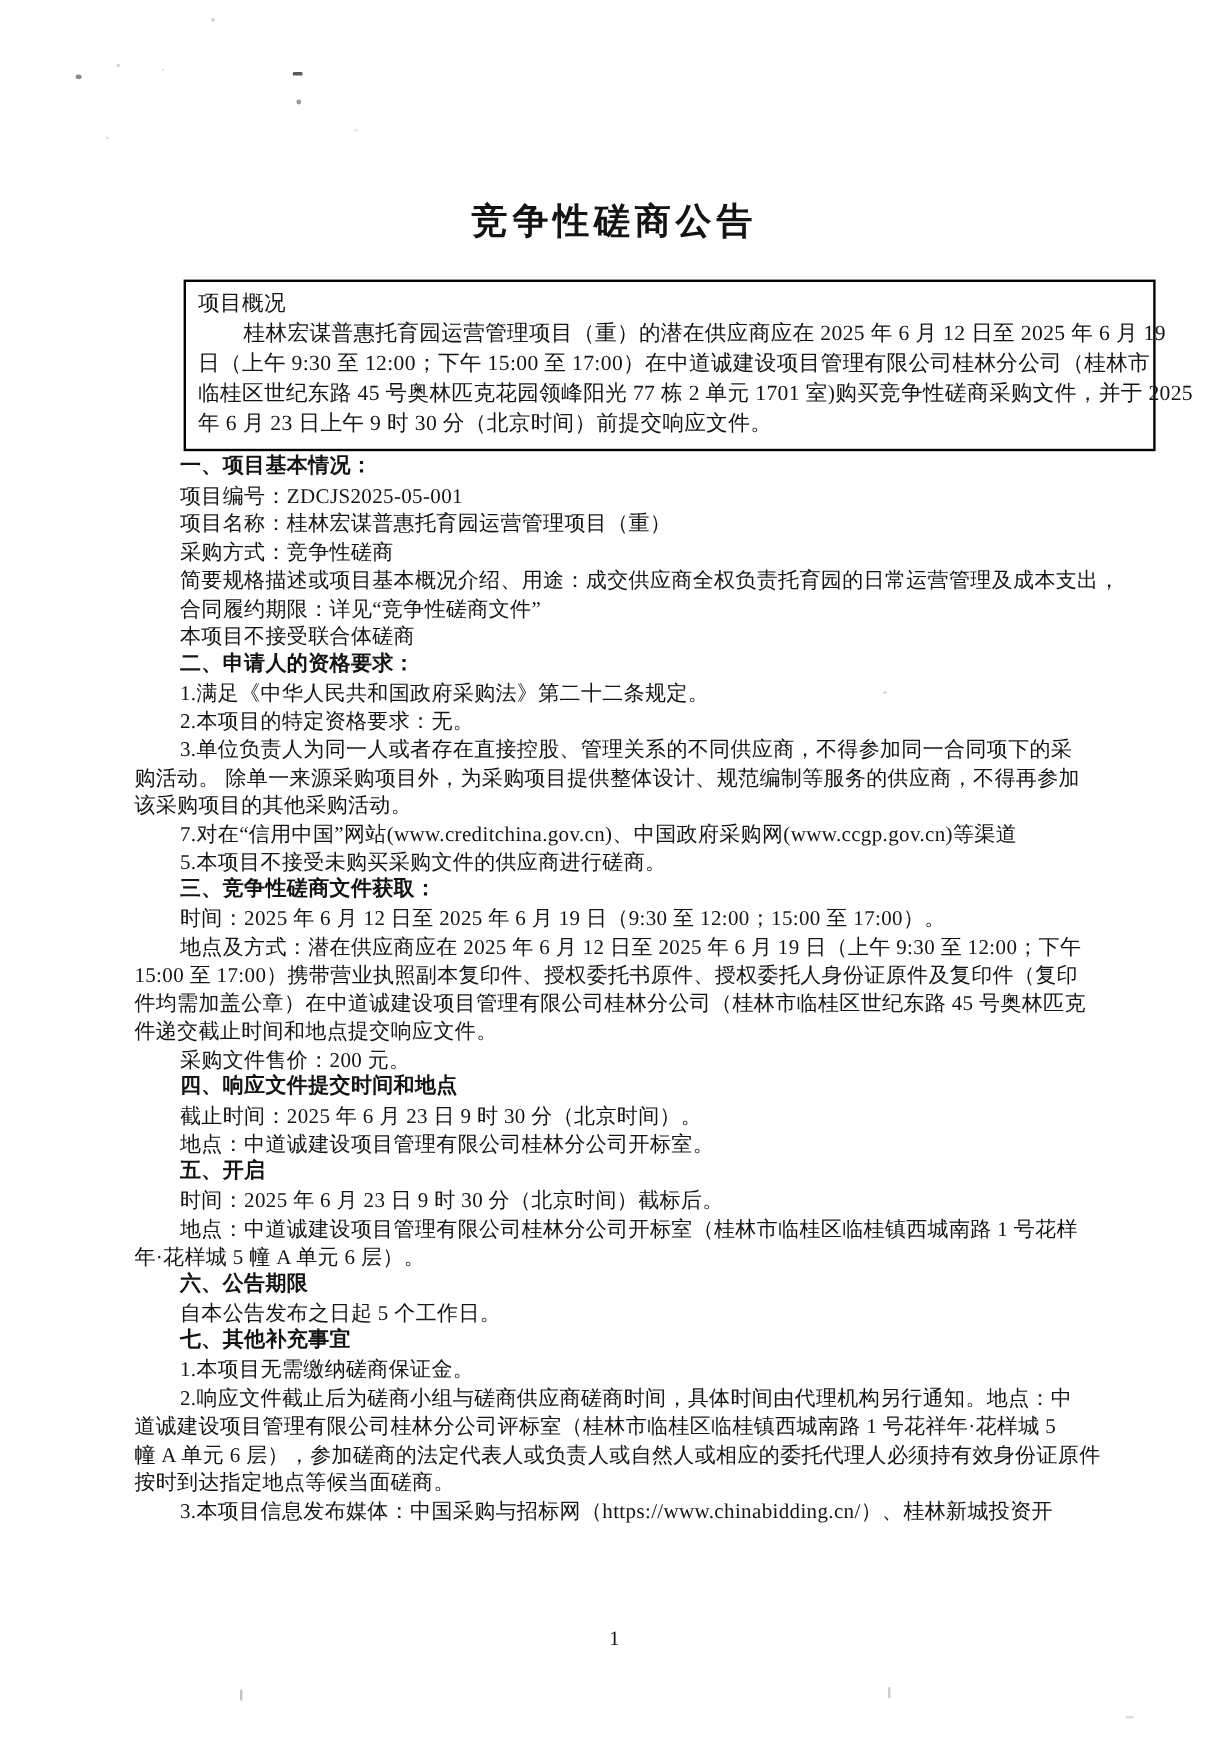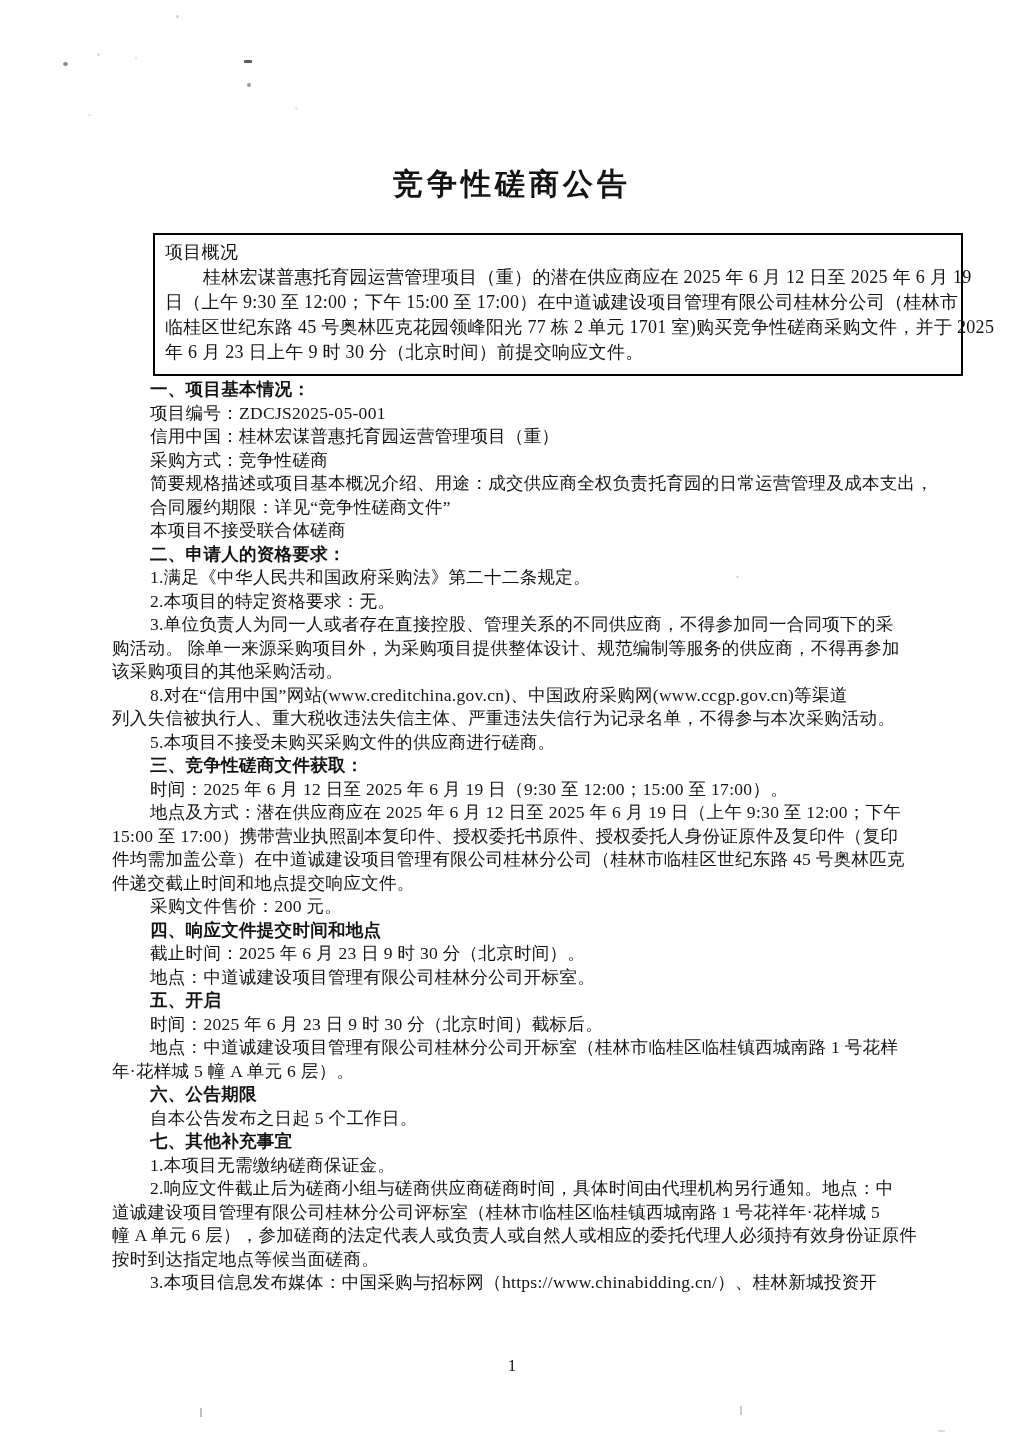--- a/index.html
+++ b/index.html
@@ -23,21 +23,21 @@
     border:2px solid #000;
     padding:5px 10px 9px 10px;
     font-size:18px;line-height:25px;letter-spacing:0.3px;margin-left:43px;
   }
   .content{
     position:absolute;left:112px;top:378px;width:814px;
     font-size:17.5px;line-height:23.5px;letter-spacing:0.3px;
   }
   .line{white-space:nowrap;}
   .ind{text-indent:38px;}
-  .hd{font-weight:bold;}
+  .hd{font-weight:bold;font-family:Liberation Mono, monospace;}
   .page-num{
     position:absolute;top:1356px;left:0;width:100%;
     text-align:center;font-size:17px;
   }
   .spk{position:absolute;border-radius:50%;}
 </style>
 </head>
 <body>
 
 <div class="page">
@@ -65,33 +65,32 @@
         <div class="line ind">桂林宏谋普惠托育园运营管理项目（重）的潜在供应商应在 2025 年 6 月 12 日至 2025 年 6 月 19</div>
         <div class="line">日（上午 9:30 至 12:00；下午 15:00 至 17:00）在中道诚建设项目管理有限公司桂林分公司（桂林市</div>
         <div class="line">临桂区世纪东路 45 号奥林匹克花园领峰阳光 77 栋 2 单元 1701 室)购买竞争性磋商采购文件，并于 2025</div>
         <div class="line">年 6 月 23 日上午 9 时 30 分（北京时间）前提交响应文件。</div>
       </div>
   </div>
 
   <div class="content" id="body-lines">
       <div class="line ind hd">一、项目基本情况：</div>
       <div class="line ind">项目编号：ZDCJS2025-05-001</div>
-      <div class="line ind">信用中国：桂林宏谋普惠托育园运营管理项目（重）</div>
+      <div class="line ind">项目名称：桂林宏谋普惠托育园运营管理项目（重）</div>
       <div class="line ind">采购方式：竞争性磋商</div>
       <div class="line ind">简要规格描述或项目基本概况介绍、用途：成交供应商全权负责托育园的日常运营管理及成本支出，</div>
       <div class="line ind">合同履约期限：详见“竞争性磋商文件”</div>
       <div class="line ind">本项目不接受联合体磋商</div>
       <div class="line ind hd">二、申请人的资格要求：</div>
       <div class="line ind">1.满足《中华人民共和国政府采购法》第二十二条规定。</div>
       <div class="line ind">2.本项目的特定资格要求：无。</div>
       <div class="line ind">3.单位负责人为同一人或者存在直接控股、管理关系的不同供应商，不得参加同一合同项下的采</div>
       <div class="line">购活动。 除单一来源采购项目外，为采购项目提供整体设计、规范编制等服务的供应商，不得再参加</div>
       <div class="line">该采购项目的其他采购活动。</div>
-      <div class="line ind">8.对在“信用中国”网站(www.creditchina.gov.cn)、中国政府采购网(www.ccgp.gov.cn)等渠道</div>
-      <div class="line">列入失信被执行人、重大税收违法失信主体、严重违法失信行为记录名单，不得参与本次采购活动。</div>
+      <div class="line ind">7.对在“信用中国”网站(www.creditchina.gov.cn)、中国政府采购网(www.ccgp.gov.cn)等渠道</div>
       <div class="line ind">5.本项目不接受未购买采购文件的供应商进行磋商。</div>
       <div class="line ind hd">三、竞争性磋商文件获取：</div>
       <div class="line ind">时间：2025 年 6 月 12 日至 2025 年 6 月 19 日（9:30 至 12:00；15:00 至 17:00）。</div>
       <div class="line ind">地点及方式：潜在供应商应在 2025 年 6 月 12 日至 2025 年 6 月 19 日（上午 9:30 至 12:00；下午</div>
       <div class="line">15:00 至 17:00）携带营业执照副本复印件、授权委托书原件、授权委托人身份证原件及复印件（复印</div>
       <div class="line">件均需加盖公章）在中道诚建设项目管理有限公司桂林分公司（桂林市临桂区世纪东路 45 号奥林匹克</div>
       <div class="line">件递交截止时间和地点提交响应文件。</div>
       <div class="line ind">采购文件售价：200 元。</div>
       <div class="line ind hd">四、响应文件提交时间和地点</div>
       <div class="line ind">截止时间：2025 年 6 月 23 日 9 时 30 分（北京时间）。</div>

